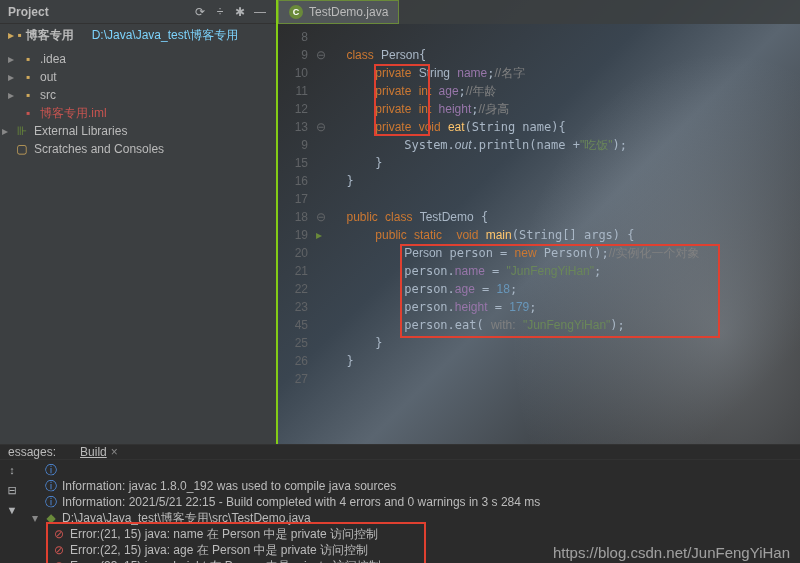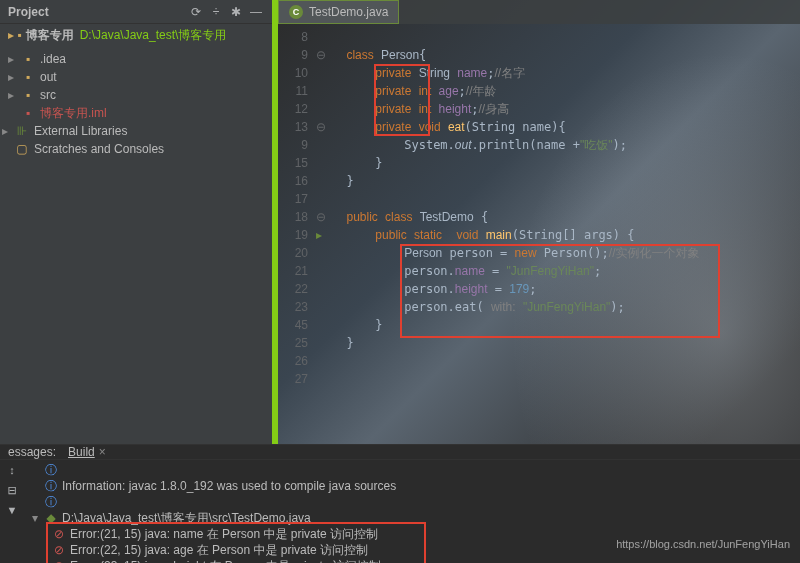--- a/index.html
+++ b/index.html
@@ -1,18 +1,18 @@
 <!DOCTYPE html>
 <html><head>
 <meta charset="utf-8">
 <style>
 *{margin:0;padding:0;box-sizing:border-box;font-family:"Segoe UI",Arial,sans-serif;font-size:12px}
 body{background:#2b2b2b;color:#a9b7c6;width:800px;height:563px;overflow:hidden;position:relative}
 .main{display:flex;height:444px}
-.sidebar{width:278px;background:#3c3f41;border-right:6px solid #84cc16;display:flex;flex-direction:column}
+.sidebar{width:278px;background:#3c3f41;border-right:2px solid #84cc16;display:flex;flex-direction:column}
 .side-head{display:flex;align-items:center;height:24px;padding:0 8px;border-bottom:1px solid #323232;background:#3c3f41}
 .side-head .title{flex:1;color:#bbb;font-weight:bold}
 .side-head .ico{width:16px;height:16px;margin-left:4px;display:flex;align-items:center;justify-content:center;color:#afb1b3;cursor:pointer}
 .crumb{display:flex;align-items:center;height:22px;padding:0 8px;background:#3c3f41;font-size:11px;color:#bbb}
 .crumb .fld{color:#d0a95c;margin-right:4px}
 .tree{flex:1;padding:4px 0;font-size:12px}
 .tree-row{display:flex;align-items:center;height:18px;padding-left:8px;color:#bbb;cursor:pointer}
 .tree-row .arrow{width:12px;color:#888}
 .tree-row .ricon{width:16px;text-align:center;margin-right:4px}
 .folder{color:#d0a95c}
@@ -31,49 +31,49 @@
 .str{color:#6a8759}
 .cmt{color:#808080}
 .fld2{color:#9876aa}
 .typ{color:#a9b7c6}
 .mth{color:#ffc66d}
 .sys{color:#a9b7c6;font-style:italic}
 .num{color:#6897bb}
 .box-red{position:absolute;border:2px solid #e04030;pointer-events:none;z-index:3}
 .messages{height:119px;background:#2b2b2b;border-top:1px solid #323232;display:flex;flex-direction:column}
 .msg-head{height:22px;display:flex;align-items:center;padding:0 8px;color:#bbb;font-size:11px;border-bottom:1px solid #323232}
-.msg-head .bt{margin-left:12px;text-decoration:underline}
+.msg-head .bt{margin-left:24px;text-decoration:underline}
 .msg-head .x{margin-left:4px;color:#888}
 .msg-body{flex:1;display:flex}
 .msg-tools{width:24px;display:flex;flex-direction:column;align-items:center;padding-top:4px;gap:4px}
 .msg-tools .t{width:16px;height:16px;color:#afb1b3;cursor:pointer;font-size:11px;text-align:center}
 .msg-tree{flex:1;padding:2px 0;font-size:11px;line-height:16px;position:relative}
 .msg-row{display:flex;align-items:center;padding-left:8px;color:#bbb}
 .msg-row .ar{width:12px;color:#888}
 .msg-row .mic{width:14px;text-align:center;margin-right:4px}
 .info{color:#5394ec}
 .err{color:#c75450}
-.watermark{position:absolute;bottom:13px;right:10px;color:rgba(255,255,255,0.55);font-size:11px;z-index:5}
+.watermark{position:absolute;bottom:2px;right:10px;color:rgba(255,255,255,0.55);font-size:15px;z-index:5}
 </style>
 </head>
 <body>
 
 <div class="main">
   <div class="sidebar">
     <div class="side-head">
       <span class="title">Project</span>
       <span class="ico">⟳</span>
       <span class="ico">÷</span>
       <span class="ico">✱</span>
       <span class="ico">—</span>
     </div>
     <div class="crumb">
       <span class="fld">▸ ▪</span>
       <b>博客专用</b>
-      <span style="margin-left:6px;color:#84cc16">D:\Java\Java_test\博客专用</span>
+      <span style="margin-left:18px;color:#7dd3fc">D:\Java\Java_test\博客专用</span>
     </div>
     <div class="tree">
       <div class="tree-row">
           <span class="arrow">▸</span>
           <span class="ricon folder">▪</span>
           <span>.idea</span>
         </div>
       <div class="tree-row">
           <span class="arrow">▸</span>
           <span class="ricon folder">▪</span>
@@ -162,20 +162,21 @@
 <pre>      <span class="kw">private</span> <span class="kw">int</span> <span class="fld2">height</span>;<span class="cmt">//身高</span></pre>
 <pre>      <span class="kw">private</span> <span class="kw">void</span> <span class="mth">eat</span>(String name){</pre>
 <pre>          System.<span class="sys">out</span>.println(name +<span class="str">"吃饭"</span>);</pre>
 <pre>      }</pre>
 <pre>  }</pre>
 <pre> </pre>
 <pre>  <span class="kw">public</span> <span class="kw">class</span> <span class="typ">TestDemo</span> {</pre>
 <pre>      <span class="kw">public</span> <span class="kw">static</span>  <span class="kw">void</span> <span class="mth">main</span>(String[] args) {</pre>
 <pre>          <span class="typ">Person</span> person = <span class="kw">new</span> Person();<span class="cmt">//实例化一个对象</span></pre>
 <pre>          person.<span class="fld2">name</span> = <span class="str">"JunFengYiHan"</span>;</pre>
+<pre>          person.<span class="fld2">age</span> = <span class="num">18</span>;</pre>
 <pre>          person.<span class="fld2">height</span> = <span class="num">179</span>;</pre>
 <pre>          person.eat( <span class="cmt">with:</span> <span class="str">"JunFengYiHan"</span>);</pre>
 <pre>      }</pre>
 <pre>  }</pre>
 <pre> </pre>
         <div class="box-red" style="left:42px;top:36px;width:56px;height:72px"></div>
         <div class="box-red" style="left:68px;top:216px;width:320px;height:94px"></div>
       </div>
     </div>
   </div>
@@ -199,20 +200,21 @@
           <span class="mic info">ⓘ</span>
         </div>
       <div class="msg-row">
           <span class="ar"></span>
           <span class="mic info">ⓘ</span>
           <span>Information: javac 1.8.0_192 was used to compile java sources</span>
         </div>
       <div class="msg-row">
           <span class="ar"></span>
           <span class="mic info">ⓘ</span>
+          <span>Information: 2021/5/21 22:15 - Build completed with 4 errors and 0 warnings in 3 s 284 ms</span>
         </div>
       <div class="msg-row">
           <span class="ar">▾</span>
           <span class="mic" style="color:#6a8a3a">◆</span>
           <span>D:\Java\Java_test\博客专用\src\TestDemo.java</span>
         </div>
       <div class="msg-row" style="padding-left:28px">
           <span class="mic err">⊘</span>
           <span>Error:(21, 15)  java: name 在 Person 中是 private 访问控制</span>
         </div>

